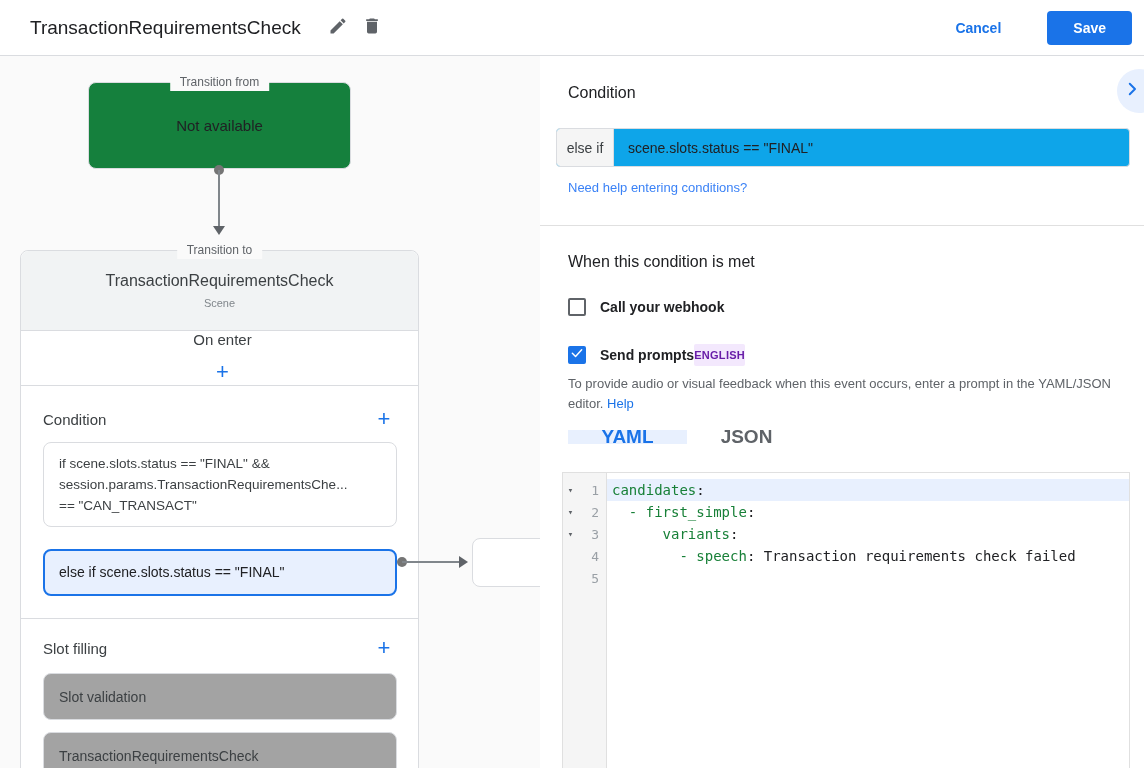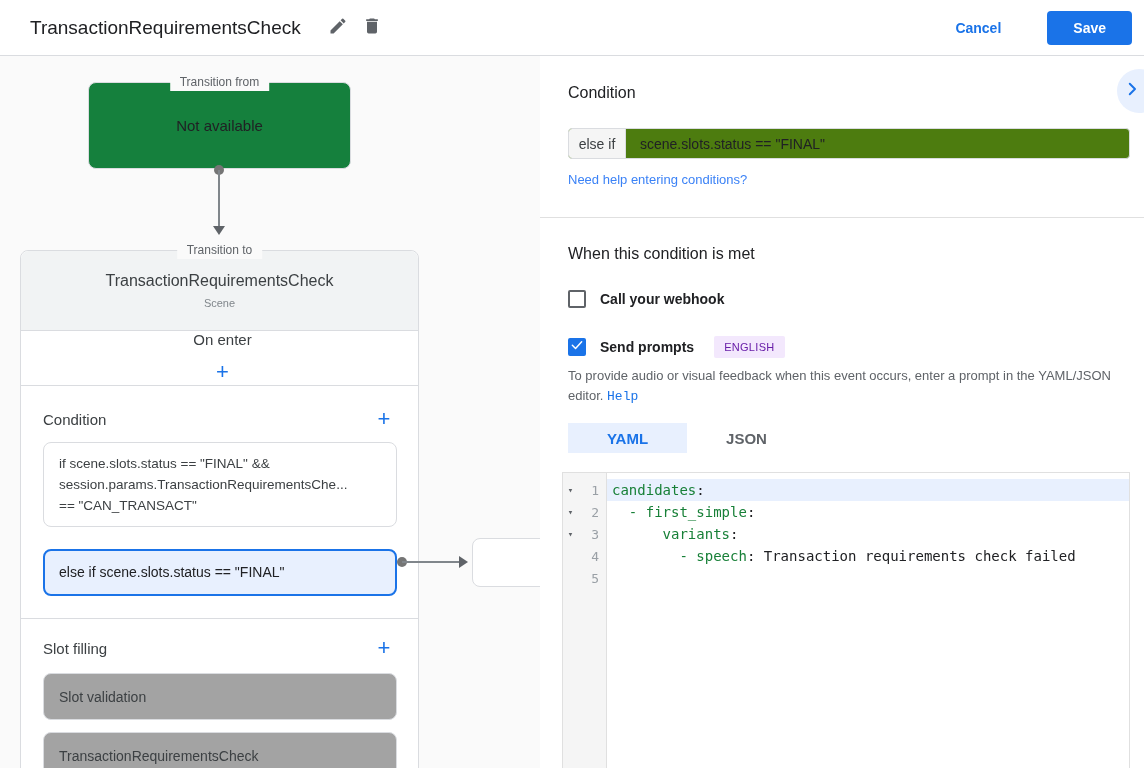--- a/index.html
+++ b/index.html
@@ -52,37 +52,37 @@
   
   .h-dot { position:absolute; left:397px; top:501px; width:10px; height:10px; border-radius:50%; background:#757575; }
   .h-line { position:absolute; left:402px; top:505px; width:57px; height:2px; background:#80868b; }
   .h-arrow { position:absolute; left:459px; top:500px; width:0; height:0; border-top:6px solid transparent; border-bottom:6px solid transparent; border-left:9px solid #5f6368; }
   .stub-box { position:absolute; left:472px; top:482px; width:92px; height:49px; background:#fff; border:1px solid #dadce0; border-radius:8px; }
 
   
   .p-head { margin:28px 0 0 28px; font-size:16px; color:#202124; }
   .collapse-btn { position:absolute; top:13px; right:-17px; width:44px; height:44px; border-radius:50%; background:#e8f0fe; display:flex; align-items:center; justify-content:center; cursor:pointer; }
   .collapse-btn svg { width:18px; height:18px; stroke:#1a73e8; fill:none; stroke-width:2.6; stroke-linecap:round; stroke-linejoin:round; margin-right:14px; }
-  .cond-row { margin:26px 14px 0 28px; height:31px; border:1px solid #dadce0; border-radius:4px; display:flex; overflow:hidden; background:#4d7c0f; }
+  .cond-row { margin:26px 14px 0 16px; height:39px; border:1px solid #dadce0; border-radius:4px; display:flex; overflow:hidden; background:#0ea5e9; }
   .cond-prefix { width:57px; background:#f5f5f5; border-right:1px solid #dadce0; display:flex; align-items:center; justify-content:center; font-size:14px; color:#3c4043; flex-shrink:0; }
   .cond-input { flex:1; border:none; outline:none; padding:0 14px; font-size:14px; color:#202124; font-family:inherit; background:transparent; }
   .help-link { display:inline-block; margin:13px 0 0 28px; font-size:13px; color:#3b82f6; cursor:pointer; }
   .p-divider { margin-top:29px; border-top:1px solid #e0e0e0; }
   .when-head { margin:27px 0 0 28px; font-size:16px; color:#202124; }
   .cb-row { margin:27px 0 0 28px; display:flex; align-items:center; }
   .cb-row + .cb-row { margin-top:28px; }
   .cb { width:18px; height:18px; border:2px solid #5f6368; border-radius:2px; cursor:pointer; flex-shrink:0; display:flex; align-items:center; justify-content:center; }
   .cb.checked { background:#1a73e8; border-color:#1a73e8; }
   .cb svg { width:14px; height:14px; stroke:#fff; fill:none; stroke-width:2.5; stroke-linecap:round; stroke-linejoin:round; }
   .cb-label { margin-left:14px; font-size:14px; font-weight:bold; color:#202124; }
-  .badge { margin-left:20px; background:#f3e8fd; color:#681da8; font-size:11px; font-weight:normal; letter-spacing:.3px; padding:5px 10px; border-radius:2px; }
+  .badge { margin-left:0; background:#f3e8fd; color:#681da8; font-size:11px; font-weight:bold; letter-spacing:.3px; padding:5px 0; border-radius:2px; }
   .desc { margin:8px 14px 0 28px; max-width:562px; font-size:13px; line-height:20px; color:#5f6368; }
-  .desc .link { color:#1a73e8; cursor:pointer;font-family:Liberation Mono, monospace; }
+  .desc .link { color:#1a73e8; cursor:pointer; }
   .tabs { margin:16px 0 0 28px; display:flex; }
-  .tab { width:119px; height:30px; display:flex; align-items:center; justify-content:center; font-size:15px; font-weight:bold; color:#5f6368; cursor:pointer; }
+  .tab { width:119px; height:14px; display:flex; align-items:center; justify-content:center; font-size:19px; font-weight:bold; color:#5f6368; cursor:pointer; }
   .tab.active { background:#e8f0fe; color:#1a73e8; }
 
   
   .editor { position:absolute; left:22px; right:14px; top:416px; bottom:-2px; border:1px solid #e0e0e0; background:#fff; display:flex; font-family:"DejaVu Sans Mono","Liberation Mono",monospace; font-size:14px; overflow:hidden; }
   .gutter { width:44px; flex-shrink:0; background:#f5f5f5; border-right:1px solid #e0e0e0; padding-top:6px; }
   .g-row { height:22px; display:flex; align-items:center; }
   .g-fold { width:15px; text-align:center; font-size:9px; color:#5f6368; cursor:pointer; }
   .g-fold.has-fold::before { content:"▾"; }
   .g-num { flex:1; text-align:right; padding-right:7px; font-size:13px; color:#9aa0a6; }
   .code { flex:1; padding-top:6px; overflow:hidden; cursor:text; }

